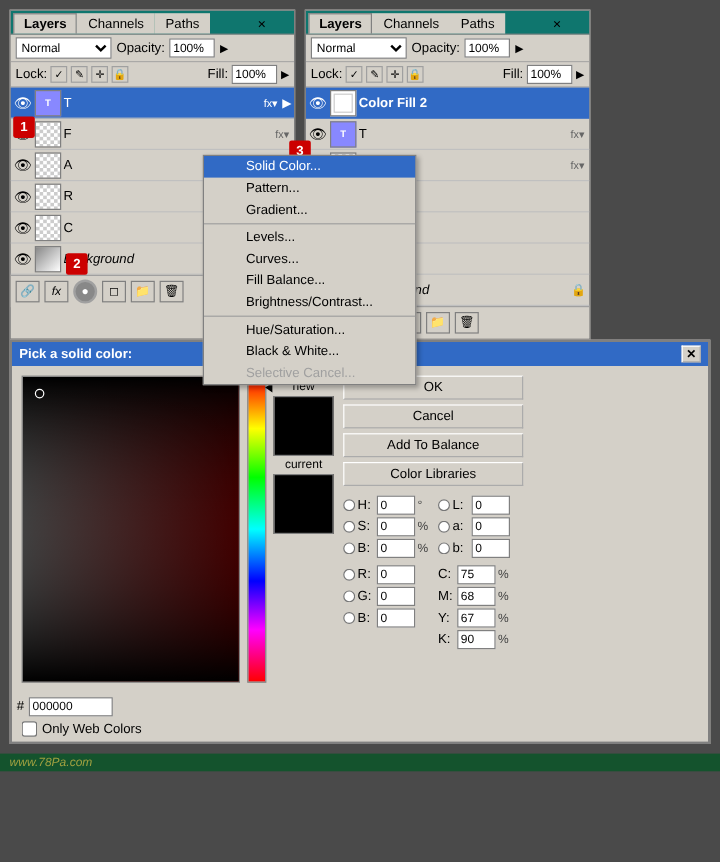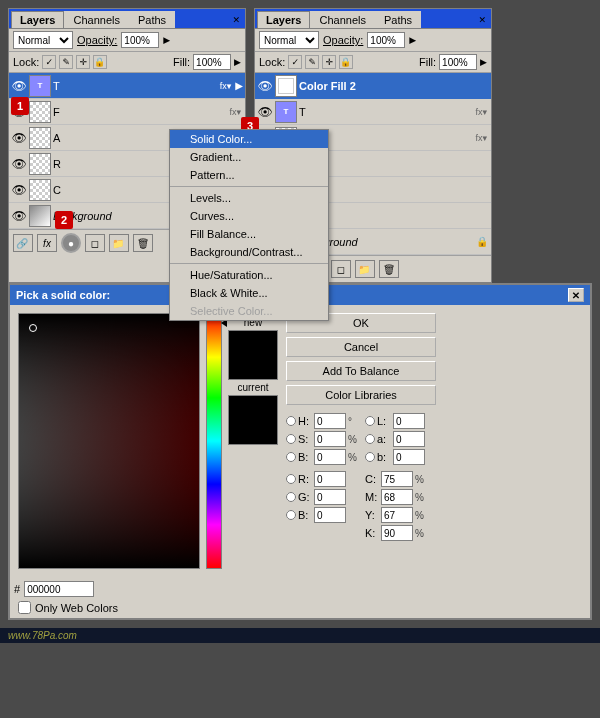--- a/index.html
+++ b/index.html
@@ -8,24 +8,24 @@
     
     .panel {
       background: #d4d0c8;
       border: 1px solid #808080;
       width: 238px;
       position: relative;
     }
 
     .panel-tabs {
       display: flex;
-      background: #1d4ed8;
+      background: #0f766e;
       border-bottom: 1px solid #808080;
       align-items: center;
-      padding: 2px 2px 0 2px;
+      padding: 2px 20px 0 2px;
     }
 
     .panel-tab {
       padding: 2px 8px;
       font-size: 11px;
       cursor: pointer;
       border: 1px solid transparent;
       border-bottom: none;
       background: #d4d0c8;
     }
@@ -51,24 +51,24 @@
       background: #d4d0c8;
       border-bottom: 1px solid #a0a0a0;
       gap: 4px;
     }
 
     .panel-toolbar select {
       height: 18px;
       font-size: 10px;
       background: white;
       border: 1px solid #808080;
-      width: 60px;
-    }
-
-    .panel-toolbar-label { font-size: 11px; text-decoration: underline; }
+      width: 80px;
+    }
+
+    .panel-toolbar-label { font-size: 11px; }
     .panel-toolbar-value {
       background: white;
       border: 1px solid #808080;
       width: 38px;
       height: 16px;
       font-size: 10px;
       padding: 0 2px;
     }
 
     .panel-lock-row {
@@ -192,21 +192,21 @@
       background: #d4d0c8;
       border: 1px solid #808080;
       z-index: 100;
       min-width: 160px;
       top: 120px;
       left: 160px;
       box-shadow: 2px 2px 4px rgba(0,0,0,0.3);
     }
 
     .menu-item {
-      padding: 3px 20px;
+      padding: 3px 35px;
       cursor: pointer;
       font-size: 11px;
     }
     .menu-item.highlighted { background: #316ac5; color: white; }
     .menu-item.disabled { color: #a0a0a0; }
     .menu-separator { height: 1px; background: #a0a0a0; margin: 2px 0; }
 
     
     .color-fill-thumb {
       width: 22px; height: 22px;
@@ -398,21 +398,21 @@
     }
 
     .only-web-row {
       display: flex;
       align-items: center;
       gap: 4px;
       padding: 4px 8px;
     }
 
     .watermark {
-      background: #0f172a;
+      background: #14532d;
       color: #a0a040;
       font-size: 10px;
       padding: 2px 8px;
       font-style: italic;
     }
 
     
     .panel-wrapper { position: relative; }
 
     .badge-1 { position: absolute; top: 88px; left: 2px; z-index: 10; }
@@ -512,31 +512,31 @@
           <span>2</span>
         </div>
       </div>
       <div class="bottom-btn">◻</div>
       <div class="bottom-btn">📁</div>
       <div class="bottom-btn">🗑</div>
     </div>
 
     <div class="context-menu">
       <div class="menu-item highlighted">Solid Color...</div>
+      <div class="menu-item">Pattern...</div>
       <div class="menu-item">Gradient...</div>
-      <div class="menu-item">Pattern...</div>
       <div class="menu-separator"></div>
       <div class="menu-item">Levels...</div>
       <div class="menu-item">Curves...</div>
       <div class="menu-item">Fill Balance...</div>
-      <div class="menu-item">Background/Contrast...</div>
+      <div class="menu-item">Brightness/Contrast...</div>
       <div class="menu-separator"></div>
       <div class="menu-item">Hue/Saturation...</div>
       <div class="menu-item">Black &amp; White...</div>
-      <div class="menu-item disabled">Selective Color...</div>
+      <div class="menu-item disabled">Selective Cancel...</div>
     </div>
   </div>
 
   <div class="panel" style="position:relative;">
 
     <div class="step-badge" style="position:absolute;top:108px;left:-14px;z-index:10;">
       <span>3</span>
     </div>
 
     <div class="panel-tabs">

